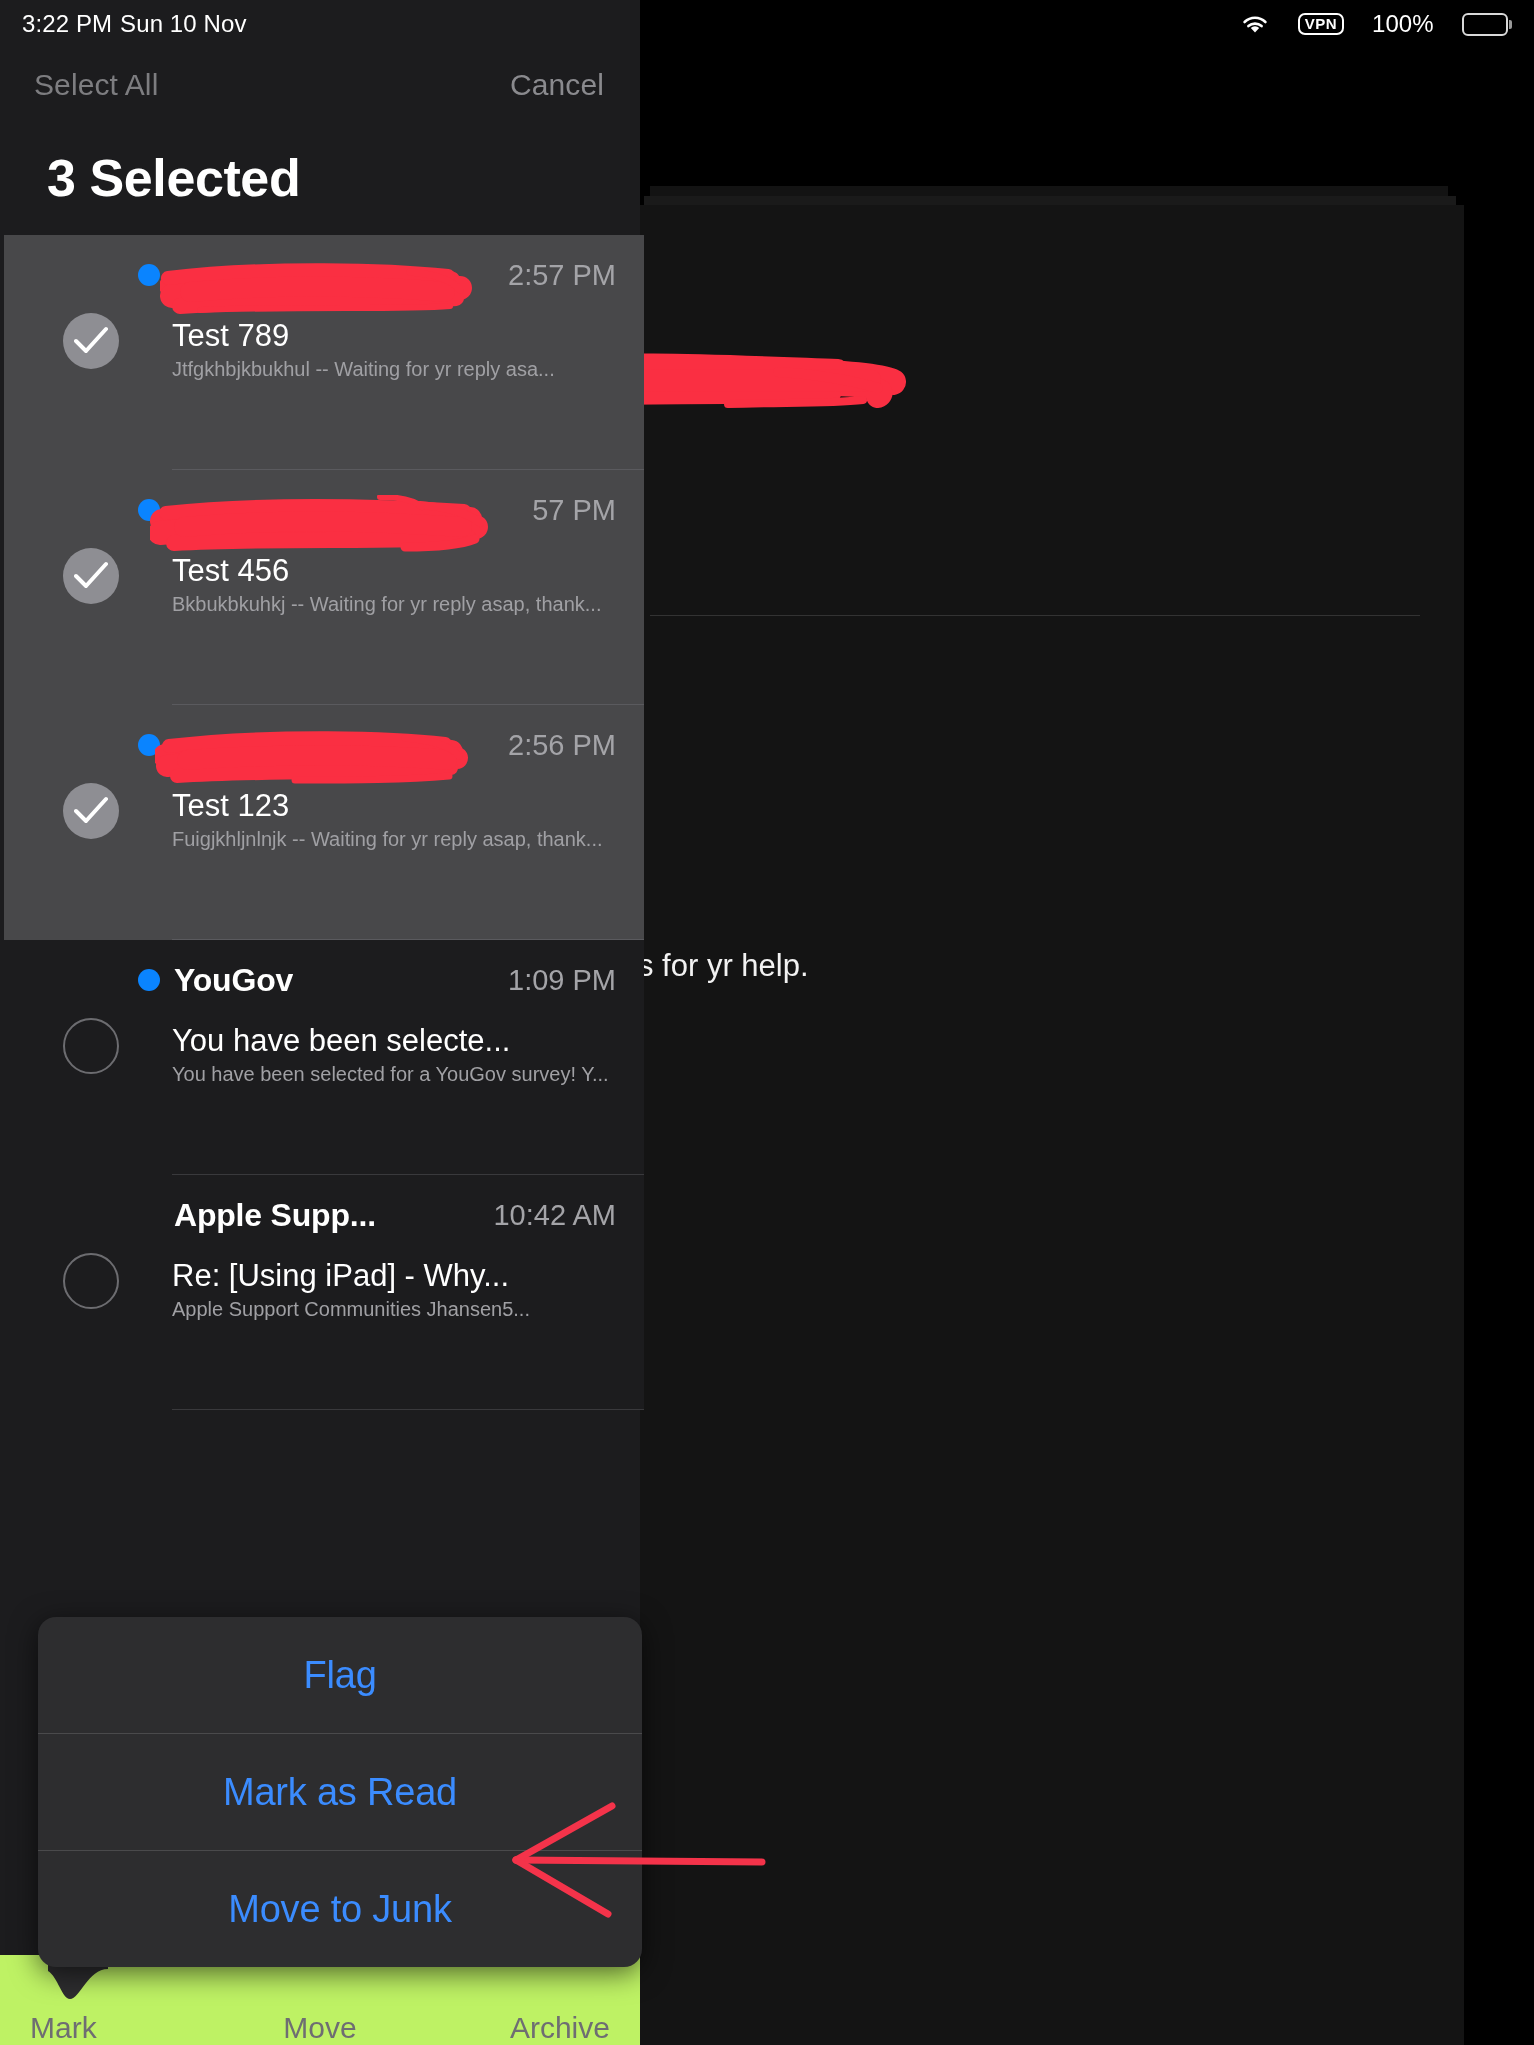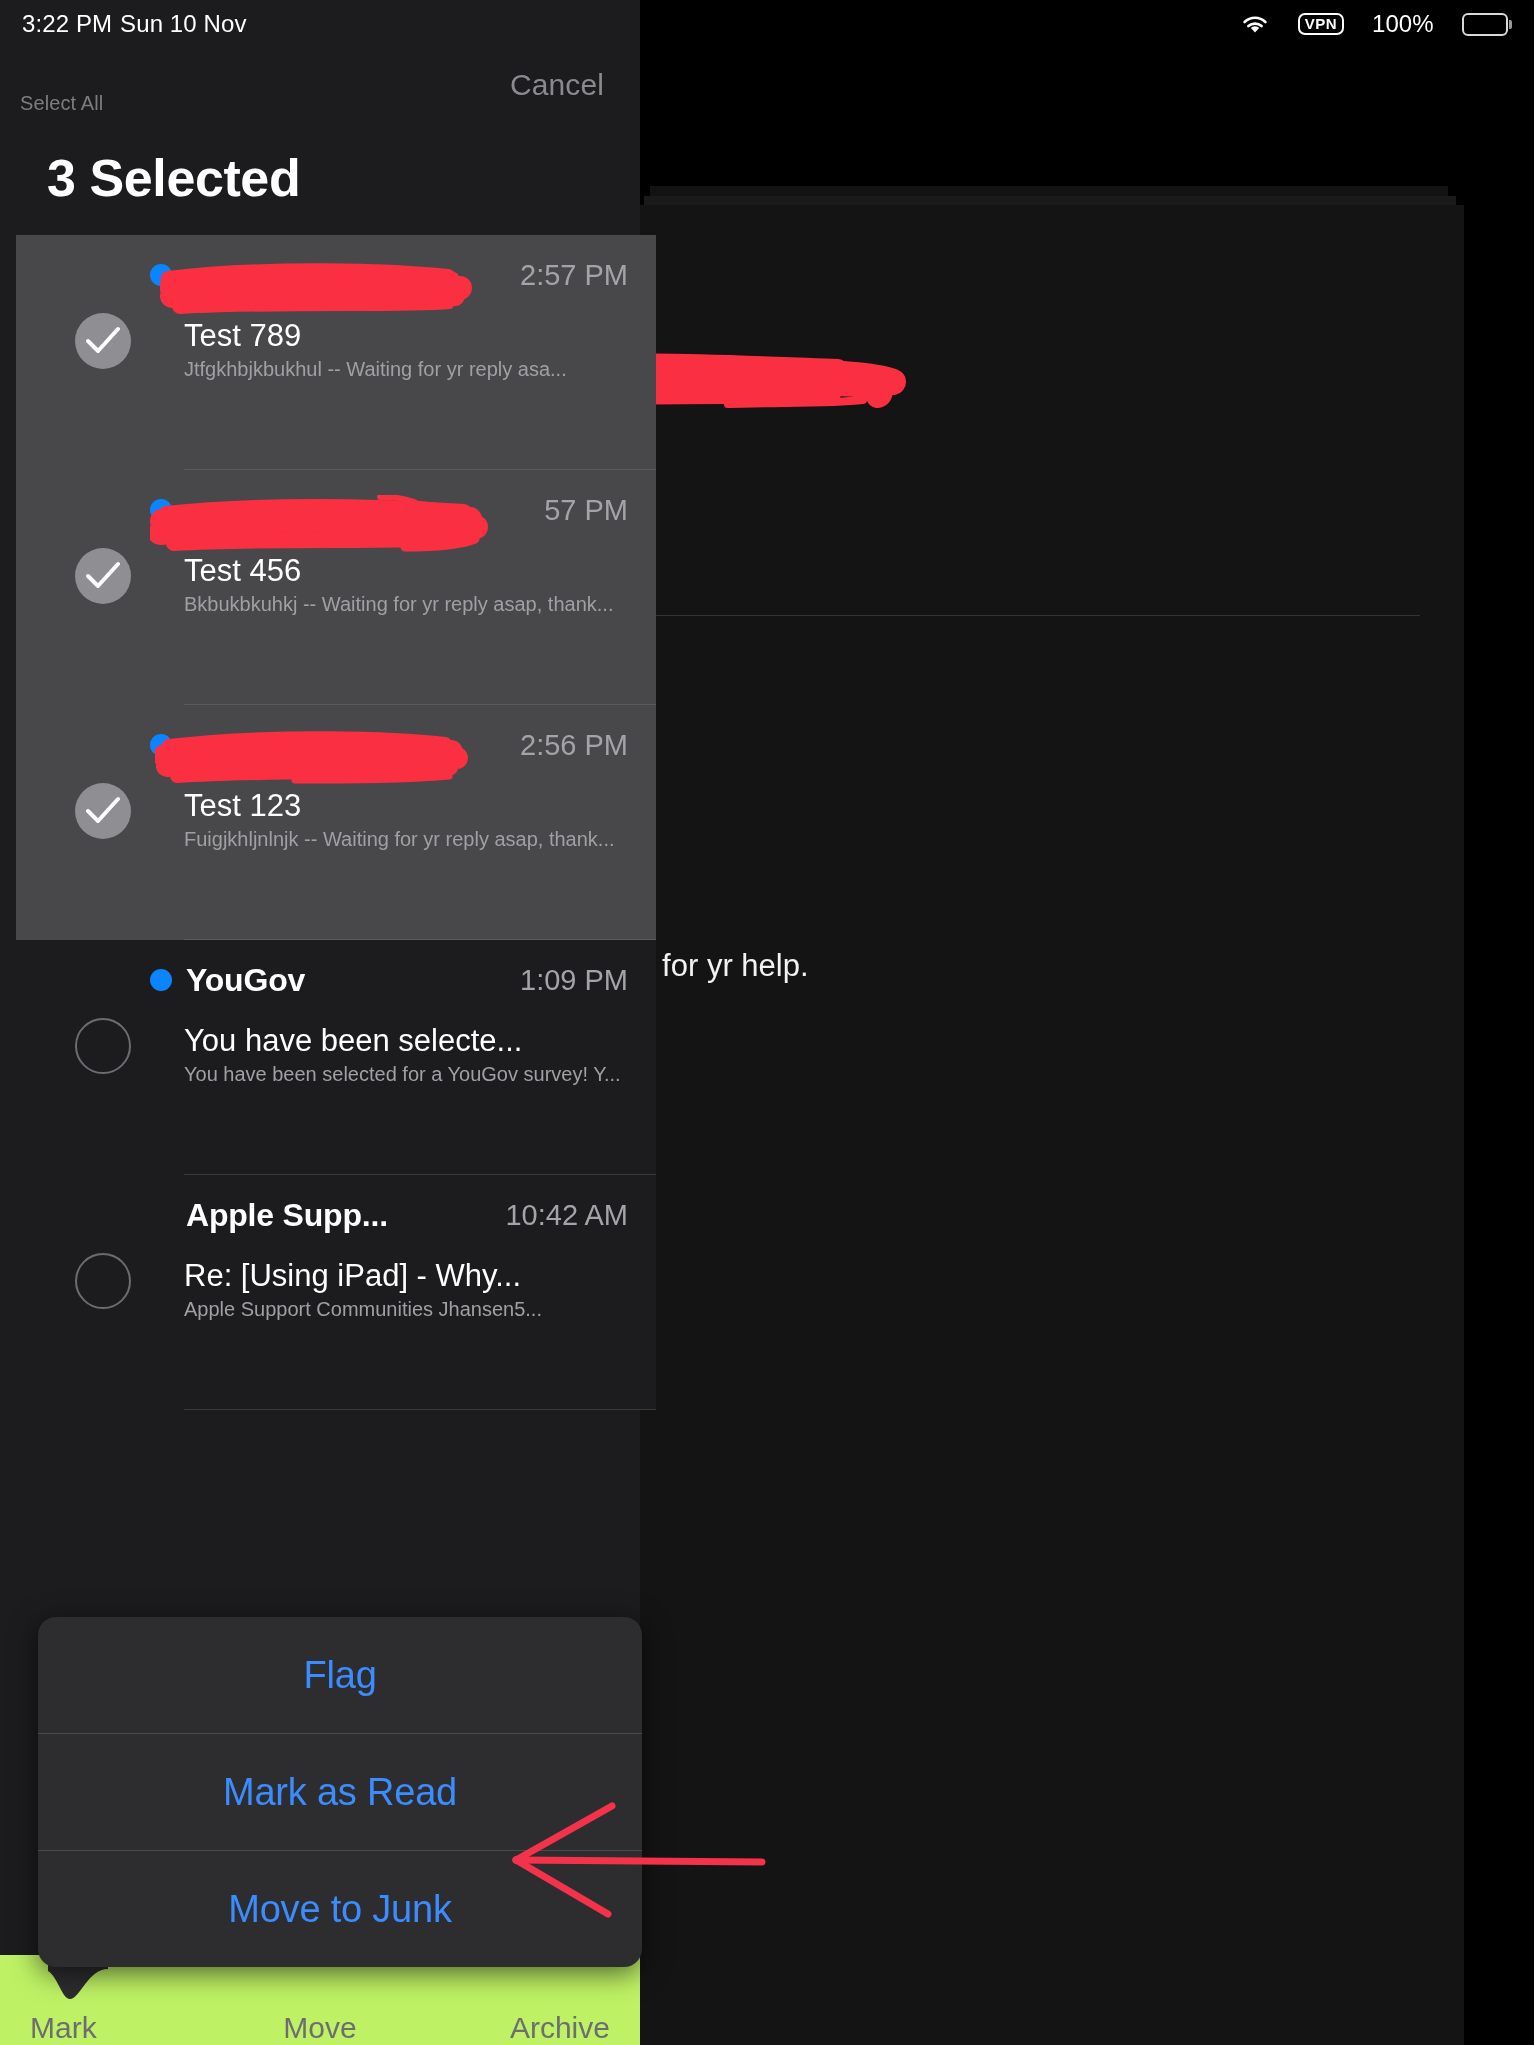--- a/index.html
+++ b/index.html
@@ -74,35 +74,35 @@
   
   #sidebar{
     position:absolute; left:0; top:0; width:640px; height:2045px;
     background:#1c1c1e; z-index:10;
   }
   #sidebar-header{
     position:absolute; left:0; top:0; width:640px; height:235px;
     background:#1c1c1e;
   }
   #select-all-btn{
-    position:absolute; left:20px; top:68px;
-    color:#7d7d80; font-size:20px; letter-spacing:.1px;margin-top:24px;
+    position:absolute; left:34px; top:68px;
+    color:#7d7d80; font-size:30px; letter-spacing:.1px;
   }
   #cancel-btn{
     position:absolute; right:36px; top:68px;
     color:#8a8a8e; font-size:30px; letter-spacing:.1px;
   }
   #selected-title{
     position:absolute; left:47px; top:148px;
     color:#ffffff; font-size:52px; font-weight:700; letter-spacing:-.4px;
   }
 
   
   #mail-list{
-    position:absolute; left:16px; top:235px; width:640px; height:1810px;
+    position:absolute; left:4px; top:235px; width:640px; height:1810px;
   }
   .mail-row{
     position:relative; width:640px; height:235px;
     display:flex; align-items:flex-start;
   }
   .mail-row.selected{ background:#48484a; }
   .mail-row.unselected{ background:#1c1c1e; }
   .row-sep{
     position:absolute; left:168px; right:0; bottom:0; height:1px;
     background:#39393c;

